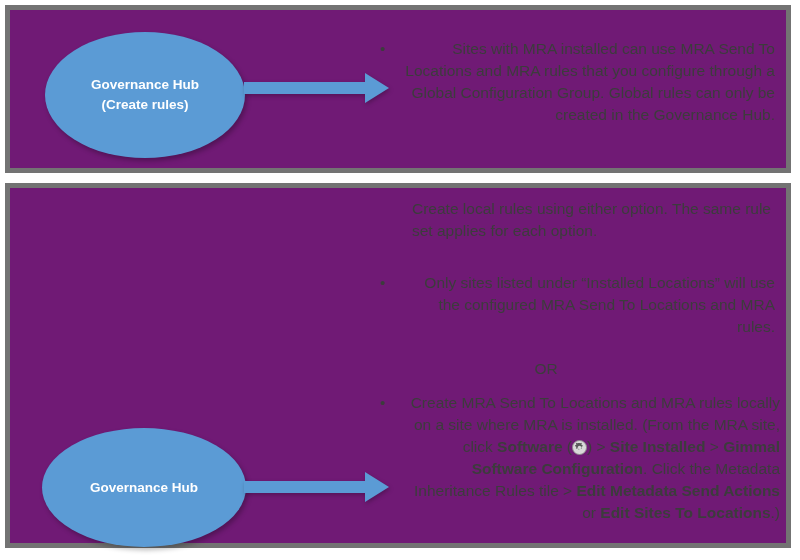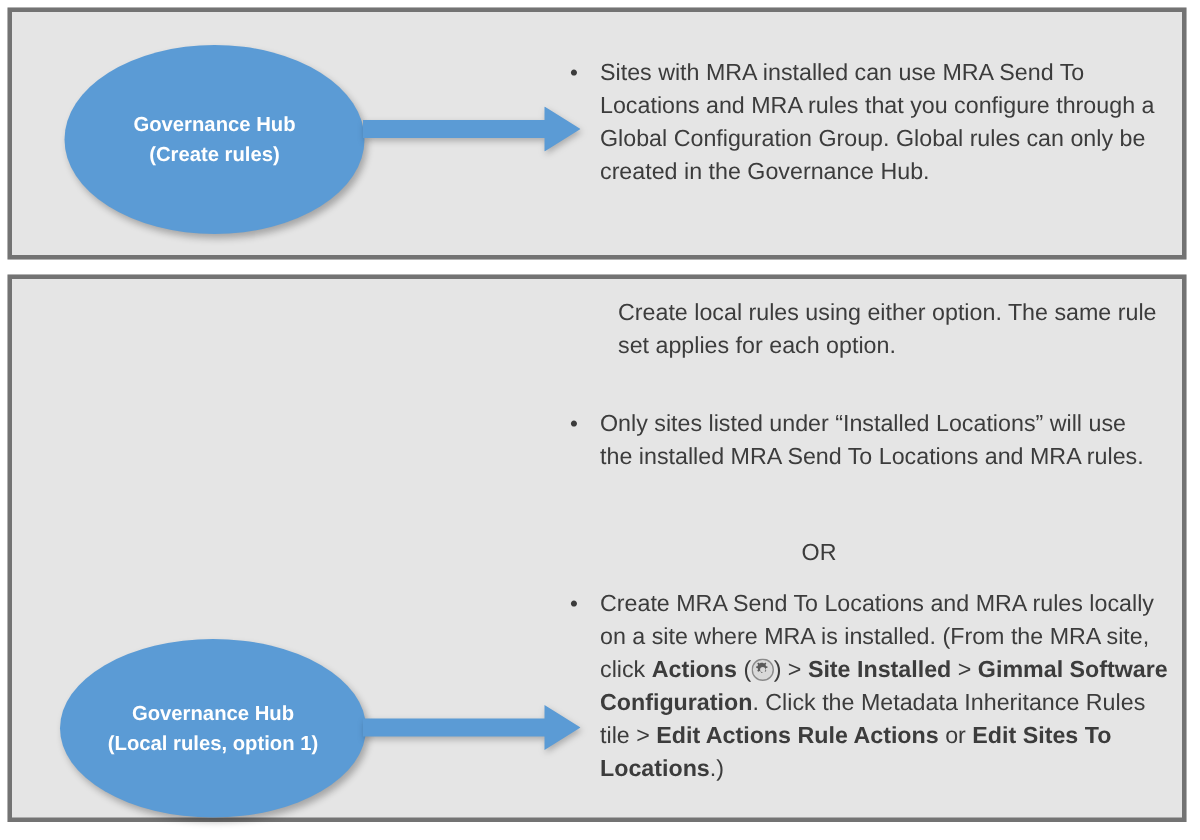--- a/index.html
+++ b/index.html
@@ -11,22 +11,22 @@
   body {
     width: 800px;
     height: 560px;
     position: relative;
     font-family: "Liberation Sans", sans-serif;
     overflow: hidden;
   }
 
   .panel {
     position: absolute;
-    background: #e5e5e5;
-    border: 3px solid #737373;
+    background: #701a75;
+    border: 5px solid #737373;
     box-sizing: border-box;
   }
   #panel-global {
     left: 5px;
     top: 5px;
     width: 786px;
     height: 168px;
   }
   #panel-local {
     left: 5px;
@@ -85,21 +85,21 @@
     align-items: flex-start;
   }
   .bullet-dot {
     flex: 0 0 auto;
     width: 20px;
     font-size: 15px;
     line-height: 1.42;
     color: #3c3c3c;
     text-align: left;
   }
-  .bullet-text { flex: 1 1 auto; }
+  .bullet-text { flex: 1 1 auto; text-align: right; }
   .b { font-weight: bold; }
 
   #text-global-bullet { left: 380px; top: 38px;  width: 395px; }
   #text-intro-local   { left: 412px; top: 198px; width: 370px; }
   #text-local1-bullet { left: 380px; top: 272px; width: 395px; }
   #text-or            { left: 412px; top: 358px; width: 268px; text-align: center; }
   #text-local2-bullet { left: 380px; top: 392px; width: 400px; }
 
   
   .gear-icon {
@@ -132,44 +132,43 @@
   <div class="bullet-row">
     <span class="bullet-dot">•</span>
     <span class="bullet-text">Sites with MRA installed can use MRA Send To Locations and MRA rules that you configure through a Global Configuration Group. Global rules can only be created in the Governance Hub.</span>
   </div>
 </div>
 
 <div class="panel" id="panel-local">
 
   <div class="ellipse" id="ellipse-governance-local1">
     <span class="line">Governance Hub</span>
-    <span class="line">(Local rules, option 1)</span>
   </div>
 
   <div class="arrow" id="arrow-local1">
     <svg viewBox="0 0 145 30" xmlns="http://www.w3.org/2000/svg" preserveAspectRatio="none">
       <polygon points="0,9 121,9 121,0 145,15 121,30 121,21 0,21" fill="#5b9bd5"></polygon>
     </svg>
   </div>
 
 </div>
 
 <div class="textblock" id="text-intro-local">Create local rules using either option. The same rule set applies for each option.</div>
 
 <div class="textblock" id="text-local1-bullet">
   <div class="bullet-row">
     <span class="bullet-dot">•</span>
-    <span class="bullet-text">Only sites listed under “Installed Locations” will use the installed MRA Send To Locations and MRA rules.</span>
+    <span class="bullet-text">Only sites listed under “Installed Locations” will use the configured MRA Send To Locations and MRA rules.</span>
   </div>
 </div>
 
 <div class="textblock" id="text-or">OR</div>
 
 <div class="textblock" id="text-local2-bullet">
   <div class="bullet-row">
     <span class="bullet-dot">•</span>
-    <span class="bullet-text"><span>Create MRA Send To Locations and MRA rules locally on a site where MRA is installed. (From the MRA site, click </span><span class="b">Actions</span><span> (</span><span class="gear-icon"><svg viewBox="0 0 16 16" xmlns="http://www.w3.org/2000/svg">
+    <span class="bullet-text"><span>Create MRA Send To Locations and MRA rules locally on a site where MRA is installed. (From the MRA site, click </span><span class="b">Software</span><span> (</span><span class="gear-icon"><svg viewBox="0 0 16 16" xmlns="http://www.w3.org/2000/svg">
             <circle cx="8" cy="8" r="7.5" fill="#d9d9d9" stroke="#8a8a8a" stroke-width="1"></circle>
             <path fill="#5a5a5a" d="M8 3.1l.95.38.9-.55.68.68-.55.9.38.95 1.02.2v.96l-1.02.2-.38.95.55.9-.68.68-.9-.55-.95.38-.2 1.02h-.96l-.2-1.02-.95-.38-.9.55-.68-.68.55-.9-.38-.95-1.02-.2v-.96l1.02-.2.38-.95-.55-.9.68-.68.9.55.95-.38z"></path>
             <circle cx="8" cy="7.9" r="1.9" fill="#d9d9d9"></circle>
-          </svg></span><span>) &gt; </span><span class="b">Site Installed</span><span> &gt; </span><span class="b">Gimmal Software Configuration</span><span>. Click the Metadata Inheritance Rules tile &gt; </span><span class="b">Edit Actions Rule Actions</span><span> or </span><span class="b">Edit Sites To Locations</span><span>.)</span></span>
+          </svg></span><span>) &gt; </span><span class="b">Site Installed</span><span> &gt; </span><span class="b">Gimmal Software Configuration</span><span>. Click the Metadata Inheritance Rules tile &gt; </span><span class="b">Edit Metadata Send Actions</span><span> or </span><span class="b">Edit Sites To Locations</span><span>.)</span></span>
   </div>
 </div>
 
 </body></html>

